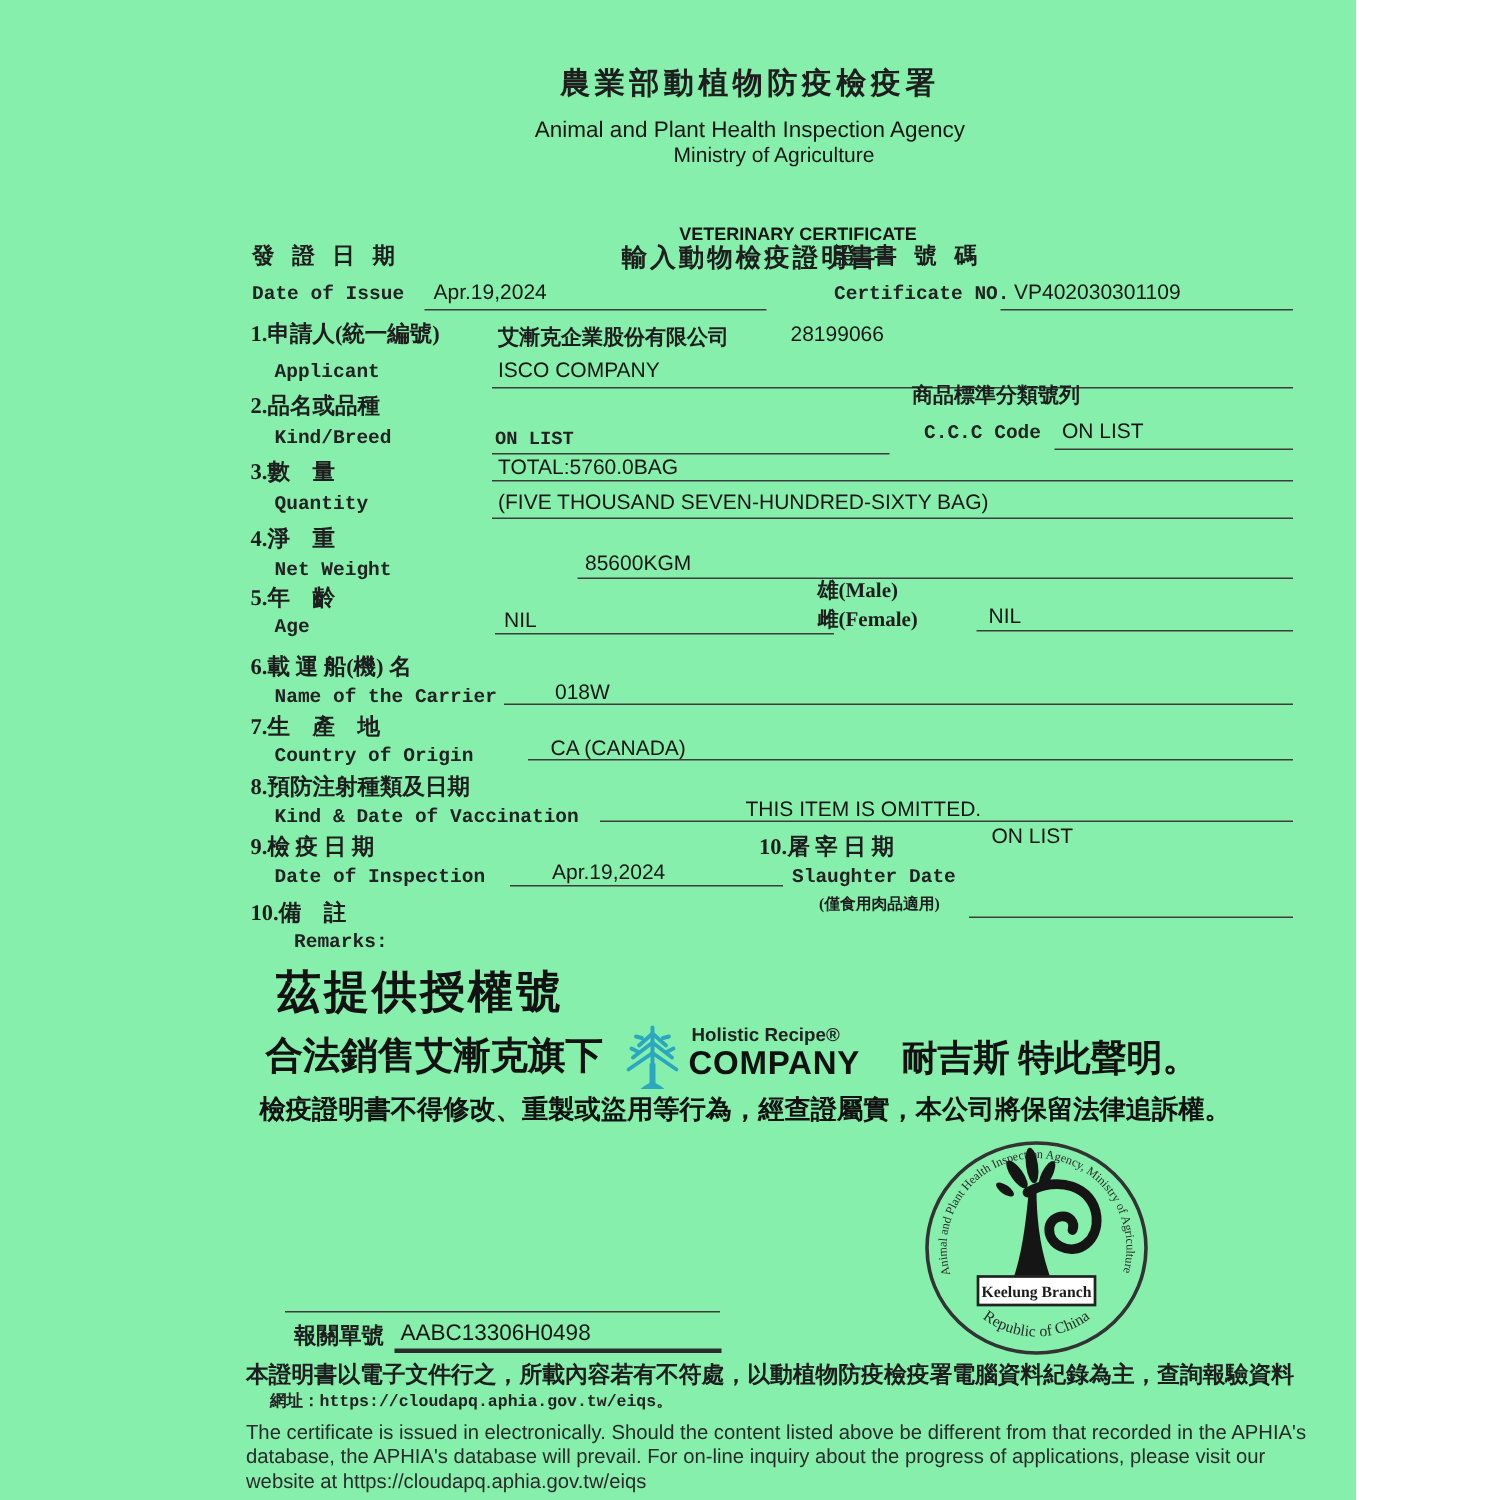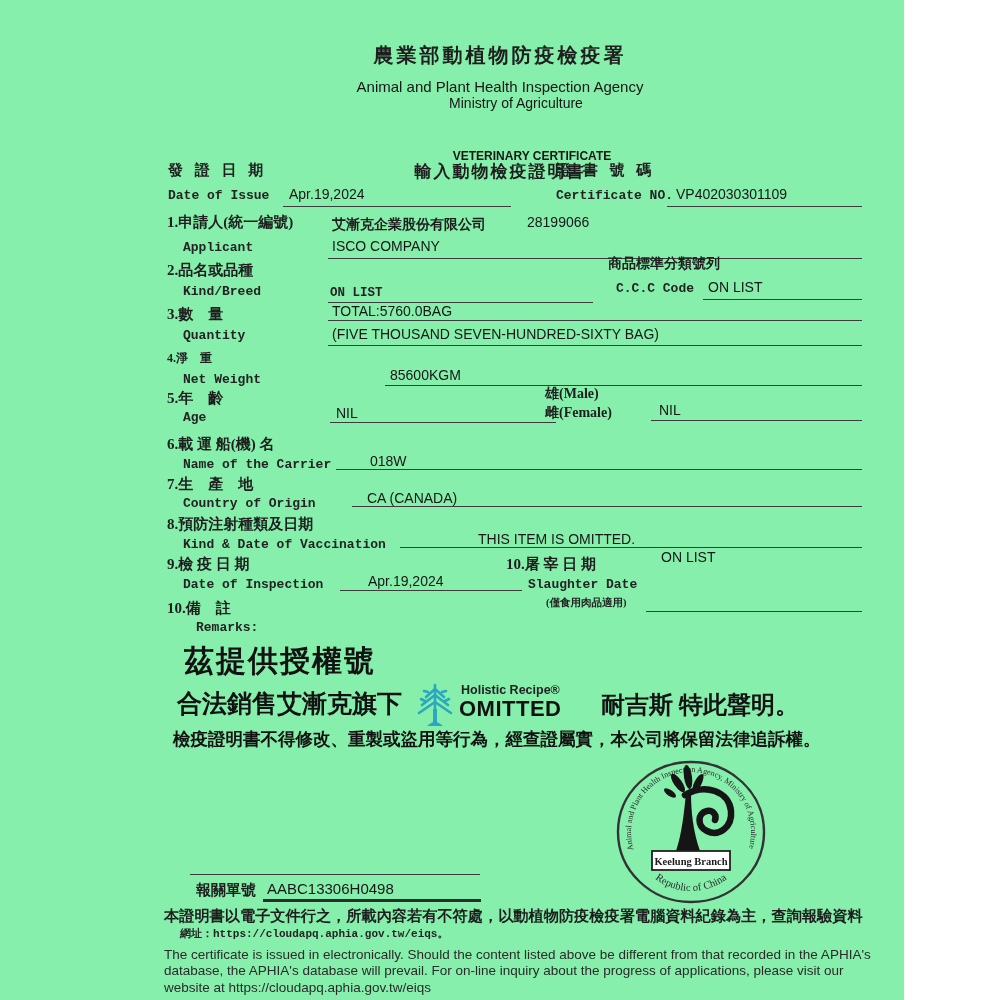--- a/index.html
+++ b/index.html
@@ -55,21 +55,21 @@
   <div class="abs sans" style="left:708px;top:279px;font-size:14px;">ON LIST</div>
   <div class="ul" style="left:703px;top:299px;width:159px;"></div>
 
   <div class="abs zh" style="left:167px;top:305px;font-size:15px;">3.數　量</div>
   <div class="abs sans" style="left:332px;top:303px;font-size:14px;">TOTAL:5760.0BAG</div>
   <div class="ul" style="left:328px;top:320px;width:534px;"></div>
   <div class="abs mono" style="left:183px;top:328px;font-size:13px;">Quantity</div>
   <div class="abs sans" style="left:332px;top:326px;font-size:14px;">(FIVE THOUSAND SEVEN-HUNDRED-SIXTY BAG)</div>
   <div class="ul" style="left:328px;top:345px;width:534px;"></div>
 
-  <div class="abs zh" style="left:167px;top:350px;font-size:12px;">4.淨　重</div>
+  <div class="abs zh" style="left:167px;top:350px;font-size:15px;">4.淨　重</div>
   <div class="abs mono" style="left:183px;top:372px;font-size:13px;">Net Weight</div>
   <div class="abs sans" style="left:390px;top:367px;font-size:14px;">85600KGM</div>
   <div class="ul" style="left:385px;top:385px;width:477px;"></div>
 
   <div class="abs zh" style="left:167px;top:389px;font-size:15px;">5.年　齡</div>
   <div class="abs zh" style="left:545px;top:385px;font-size:14px;">雄(Male)</div>
   <div class="abs mono" style="left:183px;top:410px;font-size:13px;">Age</div>
   <div class="abs sans" style="left:336px;top:405px;font-size:14px;">NIL</div>
   <div class="ul" style="left:330px;top:422px;width:226px;"></div>
   <div class="abs zh" style="left:545px;top:404px;font-size:14px;">雌(Female)</div>
@@ -81,21 +81,21 @@
   <div class="abs sans" style="left:370px;top:453px;font-size:14px;">018W</div>
   <div class="ul" style="left:336px;top:469px;width:526px;"></div>
 
   <div class="abs zh" style="left:167px;top:475px;font-size:15px;">7.生　產　地</div>
   <div class="abs mono" style="left:183px;top:496px;font-size:13px;">Country of Origin</div>
   <div class="abs sans" style="left:367px;top:490px;font-size:14px;">CA (CANADA)</div>
   <div class="ul" style="left:352px;top:506px;width:510px;"></div>
 
   <div class="abs zh" style="left:167px;top:515px;font-size:15px;">8.預防注射種類及日期</div>
   <div class="abs mono" style="left:183px;top:537px;font-size:13px;">Kind &amp; Date of Vaccination</div>
-  <div class="abs sans" style="left:478px;top:531px;font-size:14px;">THIS ITEM IS OMITTED.</div>
+  <div class="abs sans" style="left:497px;top:531px;font-size:14px;">THIS ITEM IS OMITTED.</div>
   <div class="ul" style="left:400px;top:547px;width:462px;"></div>
 
   <div class="abs zh" style="left:167px;top:555px;font-size:15px;">9.檢 疫 日 期</div>
   <div class="abs zh" style="left:506px;top:555px;font-size:15px;">10.屠 宰 日 期</div>
   <div class="abs sans" style="left:661px;top:549px;font-size:14px;">ON LIST</div>
   <div class="abs mono" style="left:183px;top:577px;font-size:13px;">Date of Inspection</div>
   <div class="abs sans" style="left:368px;top:573px;font-size:14px;">Apr.19,2024</div>
   <div class="ul" style="left:340px;top:590px;width:182px;"></div>
   <div class="abs mono" style="left:528px;top:577px;font-size:13px;">Slaughter Date</div>
   <div class="abs zh" style="left:546px;top:596px;font-size:10.5px;">(僅食用肉品適用)</div>
@@ -111,21 +111,21 @@
     <g stroke="#2ba7c0" stroke-width="2.6" stroke-linecap="round" fill="none">
       <path d="M22 5 V31"></path>
       <path d="M22 9 L13 17 M22 9 L31 17"></path>
       <path d="M22 15 L9 25 M22 15 L35 25"></path>
       <path d="M22 22 L6 33 M22 22 L38 33"></path>
       <path d="M15 12 L11 11 M29 12 L33 11 M12 21 L8 19 M32 21 L36 19"></path>
     </g>
     <path d="M20 29 h4 v13 q4 2 6 4 h-16 q2 -2 6 -4 Z" fill="#2ba7c0"></path>
   </svg>
   <div class="abs sans" style="left:461px;top:683px;font-size:12.5px;font-weight:700;color:#222;">Holistic Recipe®</div>
-  <div class="abs sans" style="left:459px;top:696px;font-size:22px;font-weight:800;letter-spacing:0.5px;color:#111;">OMITTED</div>
+  <div class="abs sans" style="left:459px;top:696px;font-size:22px;font-weight:800;letter-spacing:0.5px;color:#111;">COMPANY</div>
   <div class="abs cjkb" style="left:601px;top:689px;font-size:24px;">耐吉斯</div>
   <div class="abs cjkb" style="left:679px;top:689px;font-size:24px;">特此聲明。</div>
 
   <div class="abs cjkb" style="left:173px;top:727px;font-size:17.5px;font-weight:700;">檢疫證明書不得修改、重製或盜用等行為，經查證屬實，本公司將保留法律追訴權。</div>
 
   <svg class="abs" style="left:602px;top:755px;" width="178" height="154" viewBox="0 0 178 154">
     <defs>
       <path id="sealTop" d="M31.6 94.5 A60 60 0 1 1 146.4 94.5" fill="none"></path>
       <path id="sealBottom" d="M40.7 110.9 A59 59 0 0 0 137.3 110.9" fill="none"></path>
     </defs>

